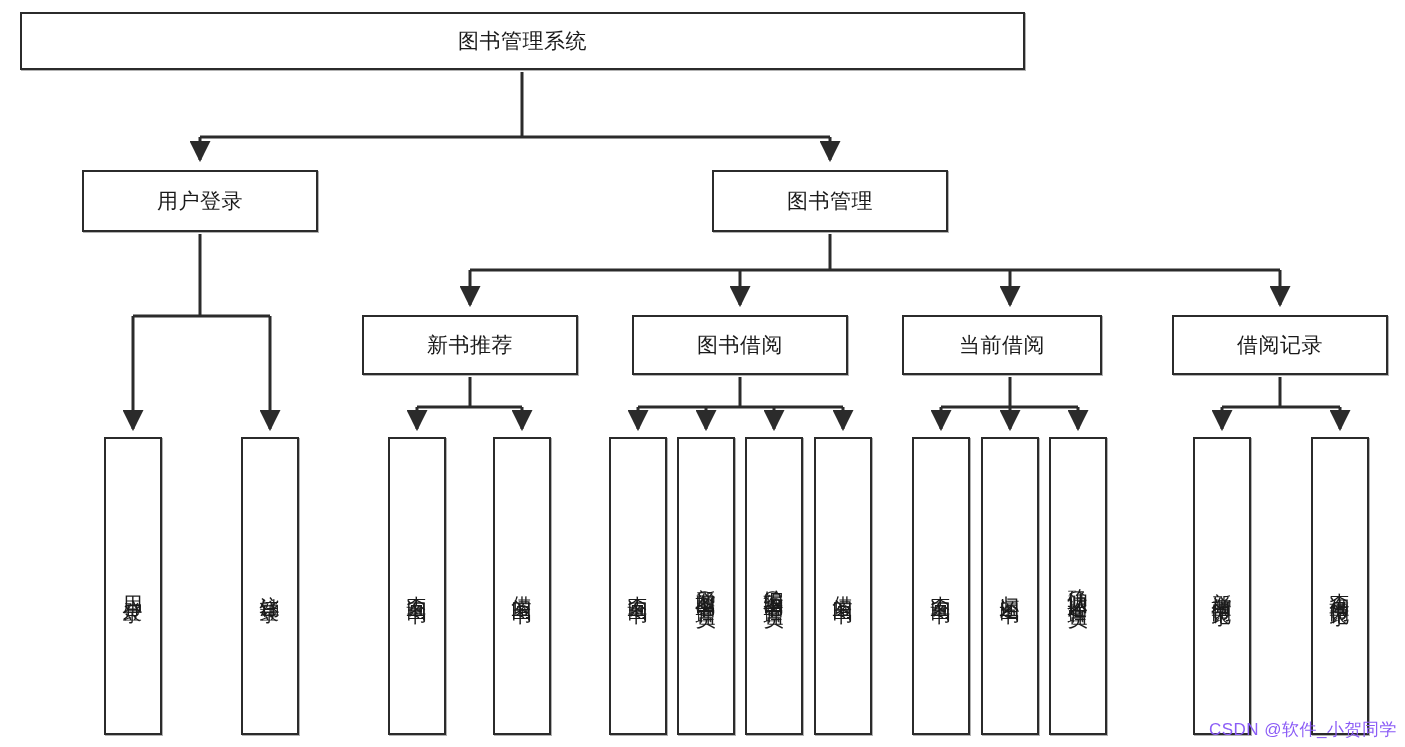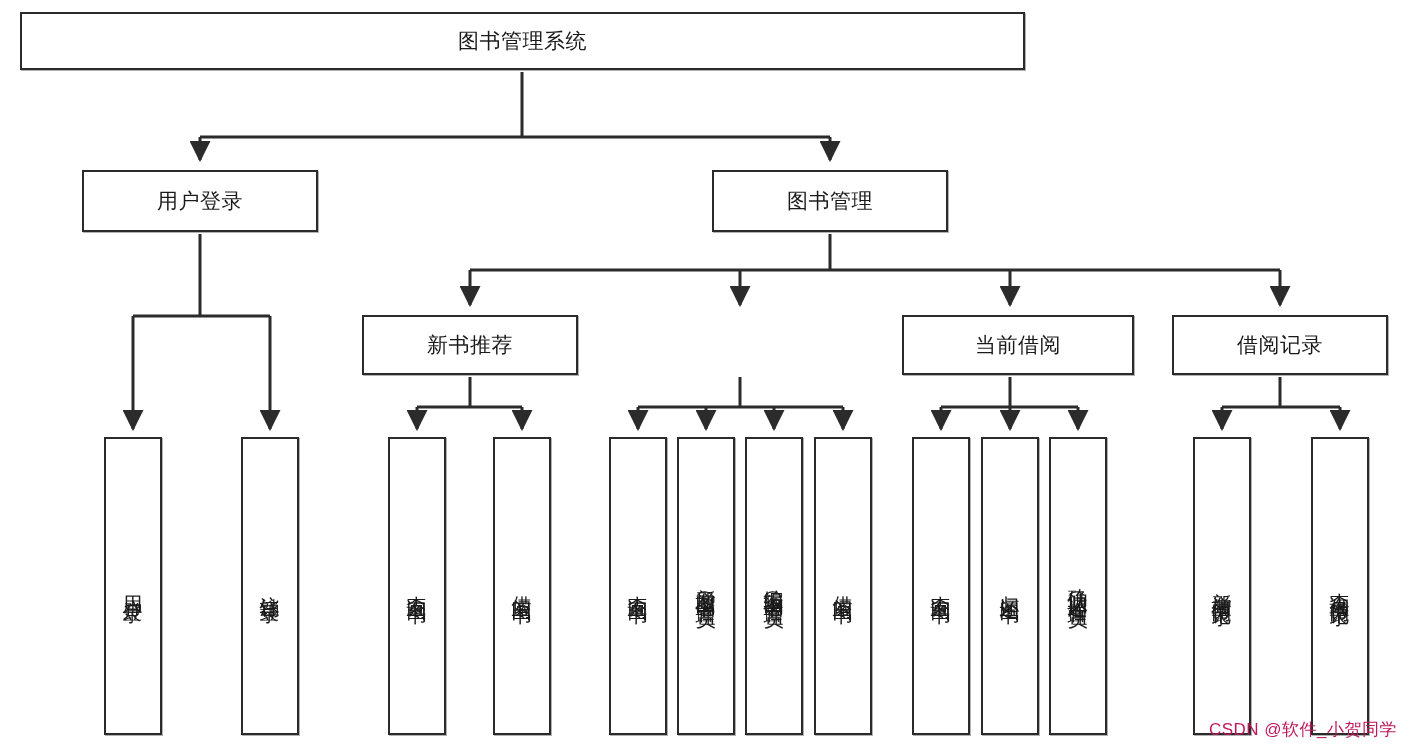--- a/index.html
+++ b/index.html
@@ -57,21 +57,21 @@
   }
   .node.vert .node-label {
     writing-mode: vertical-rl;
     text-orientation: upright;
   }
   #watermark {
     position: absolute;
     right: 8px;
     bottom: 6px;
     font-size: 17px;
-    color: #be185d;
+    color: #8b5cf6;
     letter-spacing: 0.5px;
     white-space: nowrap;
     user-select: none;
   }
 </style>
 </head>
 <body>
 
 <div id="diagram-root">
 
@@ -134,22 +134,25 @@
   </div>
 
   <div class="node horiz" style="left:712px; top:170px; width:236px; height:62px;align-items:center;">
     <span class="node-label">图书管理</span>
   </div>
 
   <div class="node horiz" style="left:362px; top:315px; width:216px; height:60px;font-family:Liberation Mono, monospace;">
     <span class="node-label">新书推荐</span>
   </div>
 
-
-  <div class="node horiz" style="left:902px; top:315px; width:232px; height:60px;">
+  <div class="node horiz" style="left:632px; top:315px; width:216px; height:60px;">
+    <span class="node-label">图书借阅</span>
+  </div>
+
+  <div class="node horiz" style="left:902px; top:315px; width:200px; height:60px;">
     <span class="node-label">当前借阅</span>
   </div>
 
   <div class="node horiz" style="left:1172px; top:315px; width:216px; height:60px;justify-content:center;">
     <span class="node-label">借阅记录</span>
   </div>
 
   <div class="node vert" style="left:104px; top:437px; width:58px; height:298px;">
     <span class="node-label">用户登录</span>
   </div>

